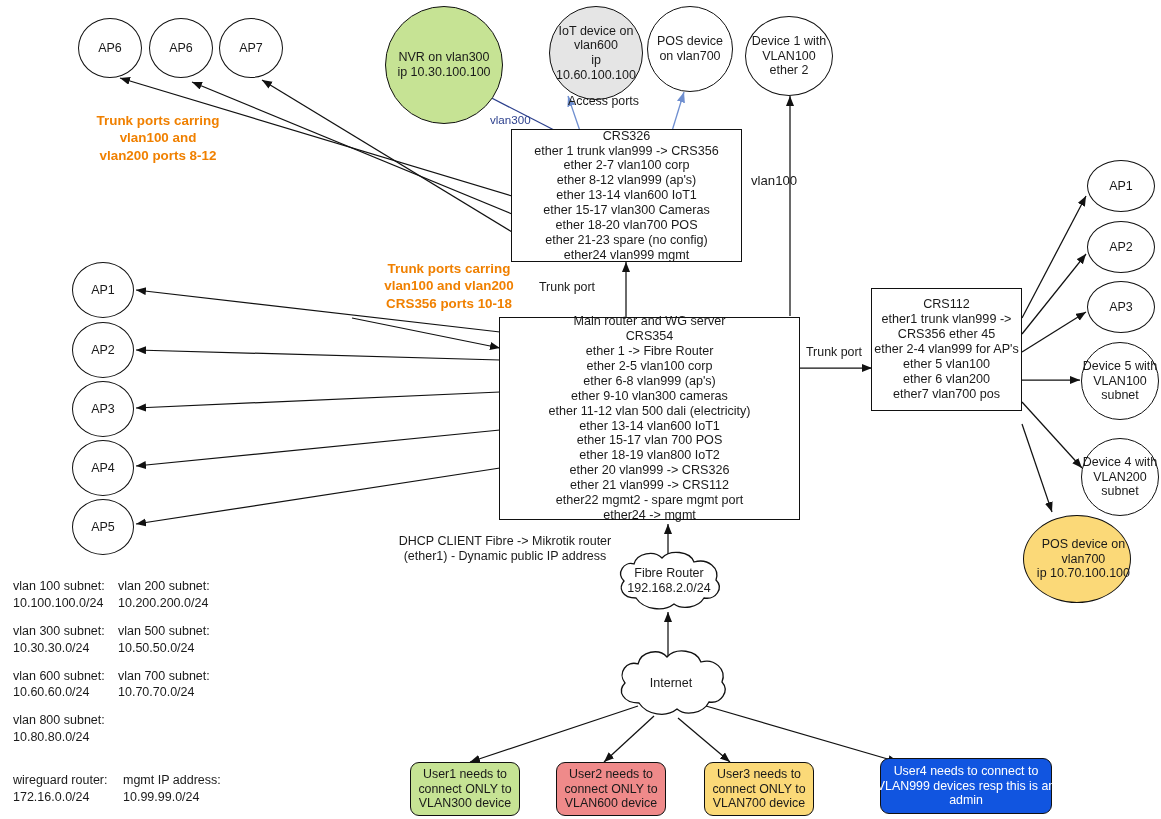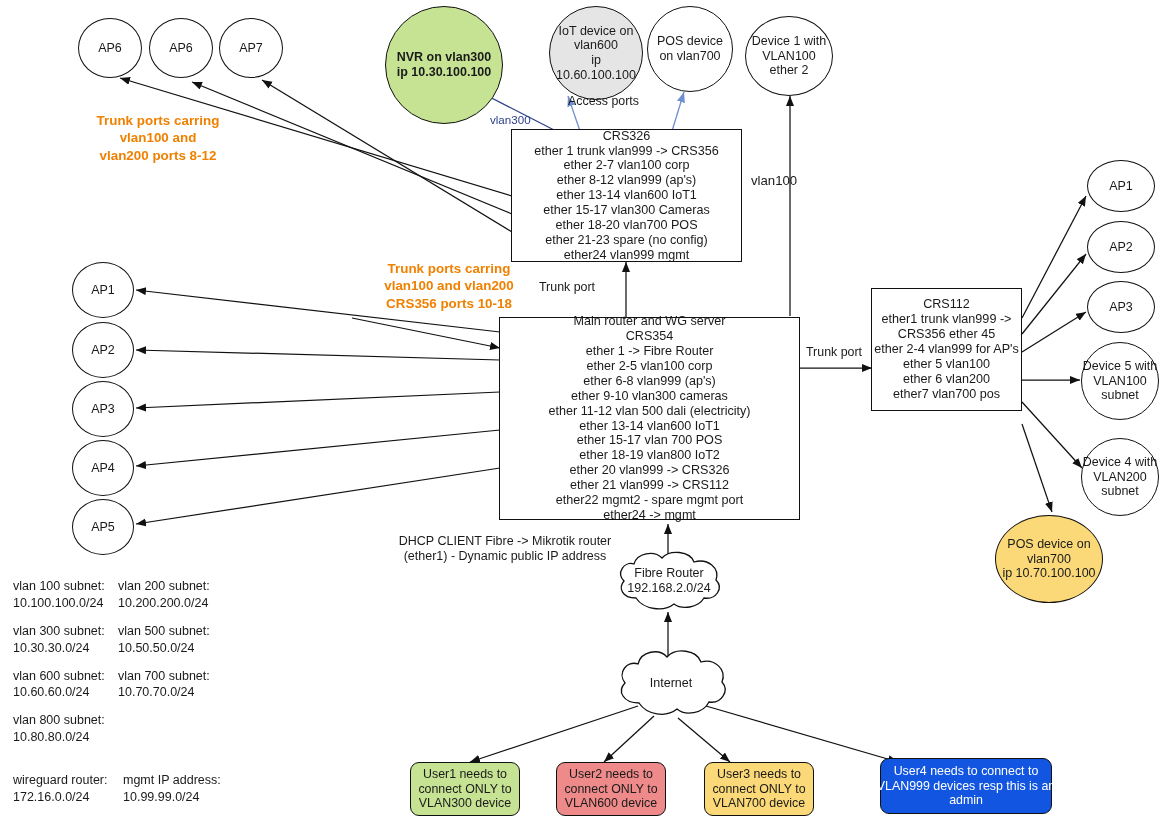--- a/index.html
+++ b/index.html
@@ -100,21 +100,21 @@
     <span>AP6</span>
   </div>
   <div class="node ellipse" style="left:149px;top:18px;width:64px;height:60px;">
     <span>AP6</span>
   </div>
   <div class="node ellipse" style="left:219px;top:18px;width:64px;height:60px;">
     <span>AP7</span>
   </div>
 
   <div class="node ellipse" style="left:385px;top:6px;width:118px;height:118px;background:#c6e394;">
-    <div style="display:flex;flex-direction:column;font-weight:bold;">
+    <div style="display:flex;flex-direction:column;">
       <span class="ln">NVR on vlan300</span>
       <span class="ln">ip 10.30.100.100</span>
     </div>
   </div>
 
   <div class="node ellipse" style="left:520px;top:6px;width:94px;height:94px;background:#e5e5e5;margin-left:29px;">
     <div style="display:flex;flex-direction:column;">
       <span class="ln">IoT device on</span>
       <span class="ln">vlan600</span>
       <span class="ln">ip 10.60.100.100</span>
@@ -210,21 +210,21 @@
   </div>
 
   <div class="node ellipse" style="left:1081px;top:438px;width:78px;height:78px;">
     <div style="display:flex;flex-direction:column;">
       <span class="ln">Device 4 with</span>
       <span class="ln">VLAN200</span>
       <span class="ln">subnet</span>
     </div>
   </div>
 
-  <div class="node ellipse" style="left:995px;top:515px;width:108px;height:88px;background:#fbd978;">
+  <div class="node ellipse" style="left:1023px;top:515px;width:108px;height:88px;background:#fbd978;justify-content:flex-end;">
     <div style="display:flex;flex-direction:column;">
       <span class="ln">POS device on</span>
       <span class="ln">vlan700</span>
       <span class="ln">ip 10.70.100.100</span>
     </div>
   </div>
 
   <div class="node plain orange" style="left:58px;top:112px;width:200px;height:52px;">
     <span class="ln">Trunk ports carring</span>
     <span class="ln">vlan100 and</span>

